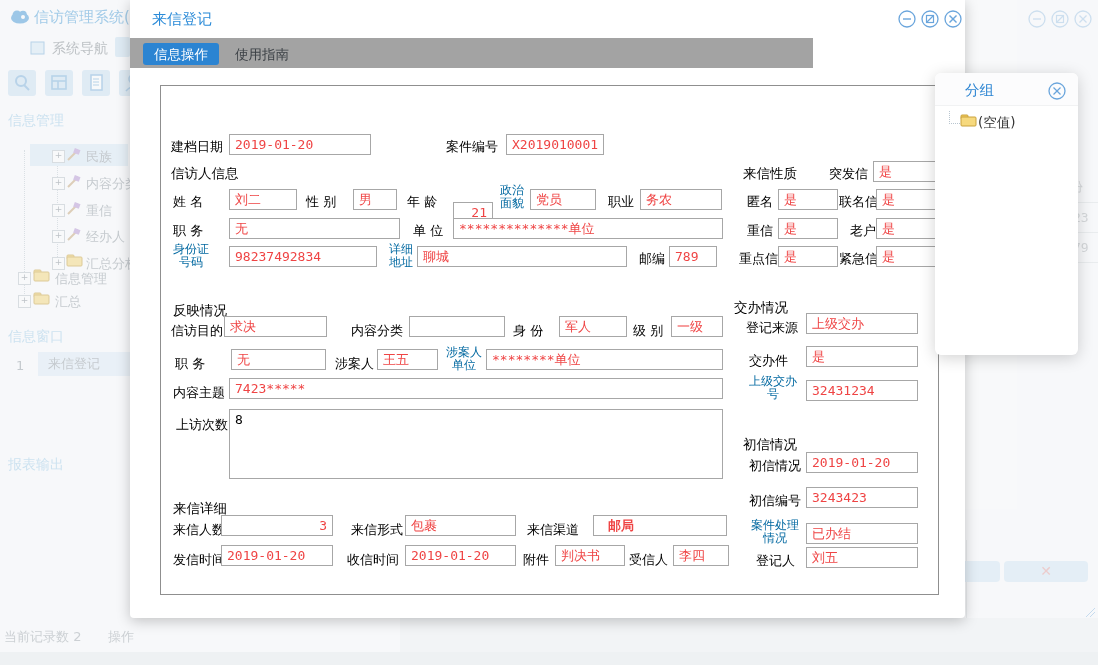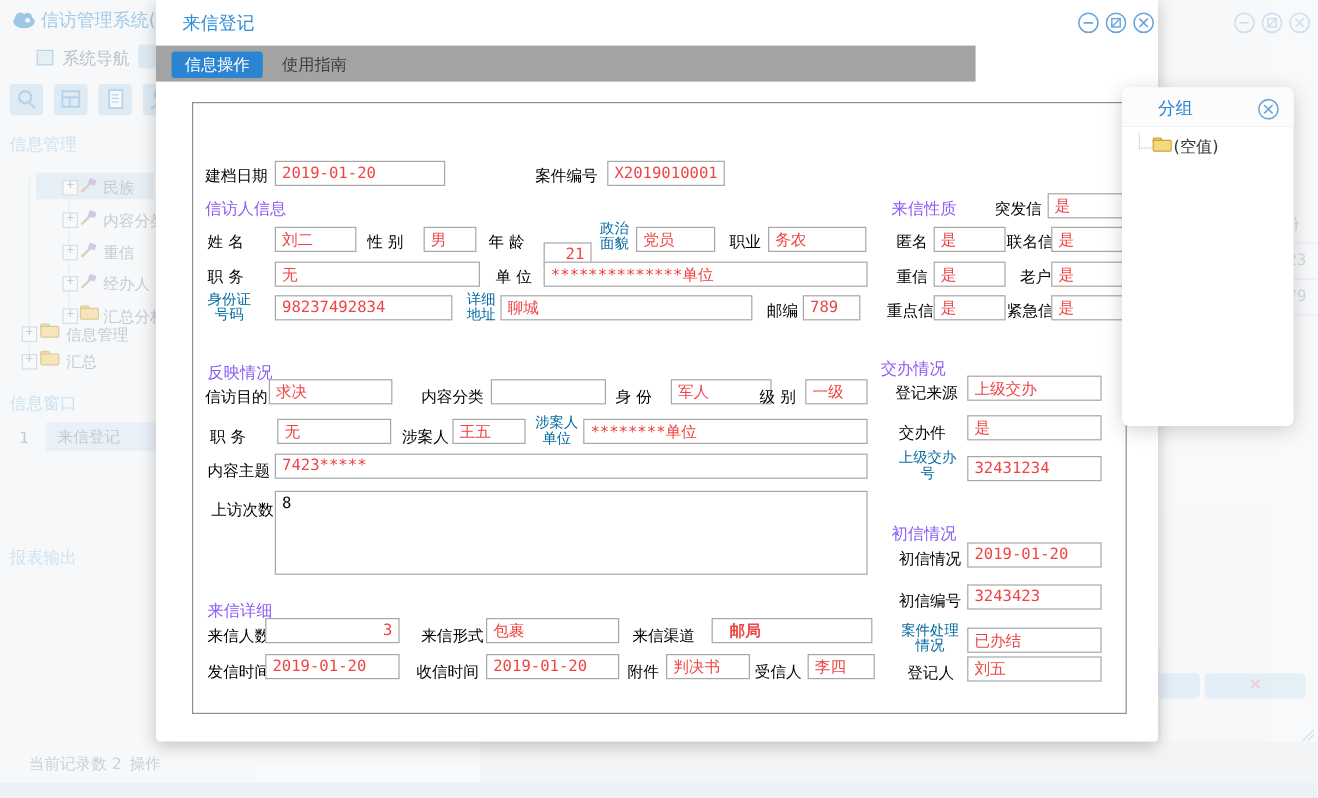--- a/index.html
+++ b/index.html
@@ -31,21 +31,21 @@
   .modal-title{position:absolute;left:22px;top:10px;color:#2b8bd8;font-size:15px;}
   .winbtn{position:absolute;top:10px;width:18px;height:18px;cursor:pointer;}
   .tabstrip{position:absolute;left:0;top:38px;width:683px;height:30px;background:#a3a3a3;}
   .tab-active{position:absolute;left:13px;top:5px;height:22px;background:#2b84d2;color:#fff;
               font-size:13.5px;line-height:22px;padding:0 11px;border-radius:3px;}
   .tab-plain{position:absolute;left:94px;top:5px;height:22px;color:#3c4146;font-size:13.5px;line-height:22px;padding:0 11px;}
   .formbox{position:absolute;left:30px;top:85px;width:777px;height:508px;border:1px solid #8f8f8f;background:#fff;}
   .form-title{position:absolute;left:0;top:12px;width:777px;text-align:center;font-size:21px;font-weight:bold;letter-spacing:7px;color:#000;}
   .fl{position:absolute;font-size:13px;color:#000;white-space:pre;}
   .fl2{position:absolute;font-size:12px;line-height:13px;color:#0369a1;word-break:break-all;text-align:center;}
-  .sec{position:absolute;font-size:13.5px;color:#8b5cf6;white-space:pre;}
+  .sec{position:absolute;font-size:13.5px;color:#000000;white-space:pre;}
   .fi{position:absolute;height:21px;border:1px solid #a7a7a7;background:#fff;box-sizing:border-box;
       font-family:"DejaVu Sans Mono","DejaVu Sans",monospace;font-size:13px;color:#ef4444;padding:0 5px;outline:none;}
   .ta-r{text-align:right;}
   .ta{position:absolute;border:1px solid #a7a7a7;background:#fff;box-sizing:border-box;
       font-family:"DejaVu Sans Mono","DejaVu Sans",monospace;font-size:13px;color:#000;padding:2px 5px;}
   
   .gpanel{position:absolute;left:935px;top:73px;width:143px;height:282px;background:#fff;border-radius:6px;
           box-shadow:0 3px 16px rgba(0,0,0,.18);z-index:10;}
   .gpanel-head{position:absolute;left:0;top:0;width:100%;height:32px;background:#fcfcfd;border-bottom:1px solid #f1f2f3;border-radius:6px 6px 0 0;}
   .gpanel-title{position:absolute;left:30px;top:8px;color:#2b84d2;font-size:14.5px;}
@@ -157,21 +157,21 @@
         <rect x="1" y="3" width="15" height="9" rx="1" fill="#f6d97e" stroke="#caa23c"></rect>
       </svg>
     <div class="abs tree-label" style="left:55px;top:293px">汇总</div>
 
     <div class="abs sec-head" style="left:8px;top:328px">信息窗口</div>
     <div class="iw-cell1" style="left:16px;top:358px">1</div>
     <div class="iw-cell2" style="left:38px;top:352px;width:92px">来信登记</div>
 
     <div class="abs sec-head" style="left:8px;top:456px">报表输出</div>
 
-    <div class="abs status-txt" style="left:24px;top:628px">当前记录数 2</div>
+    <div class="abs status-txt" style="left:4px;top:628px">当前记录数 2</div>
     <div class="abs status-txt" style="left:108px;top:628px">操作</div>
 
     <svg class="abs" style="left:1028px;top:10px" width="66" height="20">
       <circle cx="9" cy="9" r="8" fill="none" stroke="#a9cbe9" stroke-width="1.3"></circle>
         <line x1="5" y1="9" x2="13" y2="9" stroke="#a9cbe9" stroke-width="1.3"></line>
       <circle cx="32" cy="9" r="8" fill="none" stroke="#a9cbe9" stroke-width="1.3"></circle>
         <rect x="28.5" y="5.5" width="7" height="7" fill="none" stroke="#a9cbe9" stroke-width="1.2"></rect>
         <line x1="28.5" y1="12.5" x2="35.5" y2="5.5" stroke="#a9cbe9" stroke-width="1.2"></line>
       <circle cx="55" cy="9" r="8" fill="none" stroke="#a9cbe9" stroke-width="1.3"></circle>
         <line x1="51.5" y1="5.5" x2="58.5" y2="12.5" stroke="#a9cbe9" stroke-width="1.3"></line>
@@ -272,21 +272,21 @@
       <span class="fl" style="left:678px;top:164px">紧急信</span>
       <input class="fi" style="left: 715px; top: 160px; width: 60px;" value="是">
 
       <span class="sec" style="left:12px;top:216px">反映情况</span>
 
       <span class="fl" style="left:10px;top:236px">信访目的</span>
       <input class="fi" style="left: 63px; top: 230px; width: 103px;" value="求决">
       <span class="fl" style="left:190px;top:236px">内容分类</span>
       <input class="fi" style="left: 248px; top: 230px; width: 96px;" value="">
       <span class="fl" style="left:352px;top:236px">身 份</span>
-      <input class="fi" style="left: 398px; top: 230px; width: 84px;" value="军人">
+      <input class="fi" style="left: 398px; top: 230px; width: 68px;" value="军人">
       <span class="fl" style="left:472px;top:236px">级 别</span>
       <input class="fi" style="left: 510px; top: 230px; width: 52px;" value="一级">
 
       <span class="fl" style="left:14px;top:269px">职 务</span>
       <input class="fi" style="left: 70px; top: 263px; width: 95px;" value="无">
       <span class="fl" style="left:174px;top:269px">涉案人</span>
       <input class="fi" style="left: 216px; top: 263px; width: 61px;" value="王五">
       <span class="fl2" style="left:281px;top:260px;width:44px">涉案人单位</span>
       <input class="fi" style="left: 325px; top: 263px; width: 237px;" value="********单位">
 

